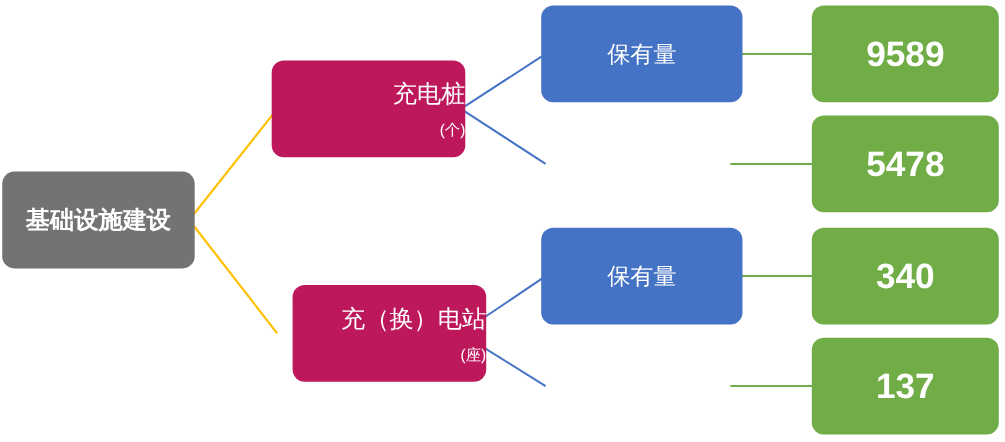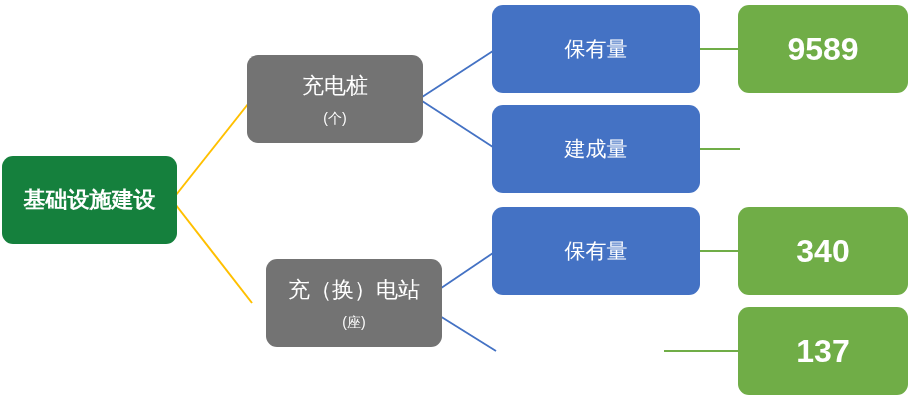--- a/index.html
+++ b/index.html
@@ -28,39 +28,40 @@
     display: flex;
     flex-direction: column;
     align-items: center;
     justify-content: center;
     text-align: center;
     box-sizing: border-box;
   }
   .root-node {
     left: 2px; top: 156px;
     width: 175px; height: 88px;
-    background: #15803d;
+    background: #737373;
     font-size: 22px;
     font-weight: bold;
   }
   .branch-node {
     left: 247px;
     width: 176px; height: 88px;
-    background: #737373;
+    background: #be185d;
     font-size: 22px;
+    align-items: flex-end;
   }
   .branch-1 { top: 55px; }
   .branch-2 { top: 259px; margin-left: 19px; }
   .branch-node .unit {
     font-size: 14px;
     margin-top: 9px;
   }
   .metric-node {
     left: 492px;
-    width: 208px; height: 88px;
+    width: 183px; height: 88px;
     background: #4472C4;
     font-size: 21px;
   }
   .value-node {
     left: 738px;
     width: 170px; height: 88px;
     background: #70AD47;
     font-size: 32px;
     font-weight: bold;
   }
@@ -100,29 +101,29 @@
   </div>
 
   <div class="node branch-node branch-2">
     <span>充（换）电站</span>
     <span class="unit">(座)</span>
   </div>
 
   <div class="node metric-node row-1">
     <span>保有量</span>
   </div>
-  <div class="node metric-node row-2">
-    <span>建成量</span>
-  </div>
   <div class="node metric-node row-3">
     <span>保有量</span>
   </div>
 
   <div class="node value-node row-1">
     <span>9589</span>
+  </div>
+  <div class="node value-node row-2">
+    <span>5478</span>
   </div>
   <div class="node value-node row-3">
     <span>340</span>
   </div>
   <div class="node value-node row-4">
     <span>137</span>
   </div>
 
 </div>
 

